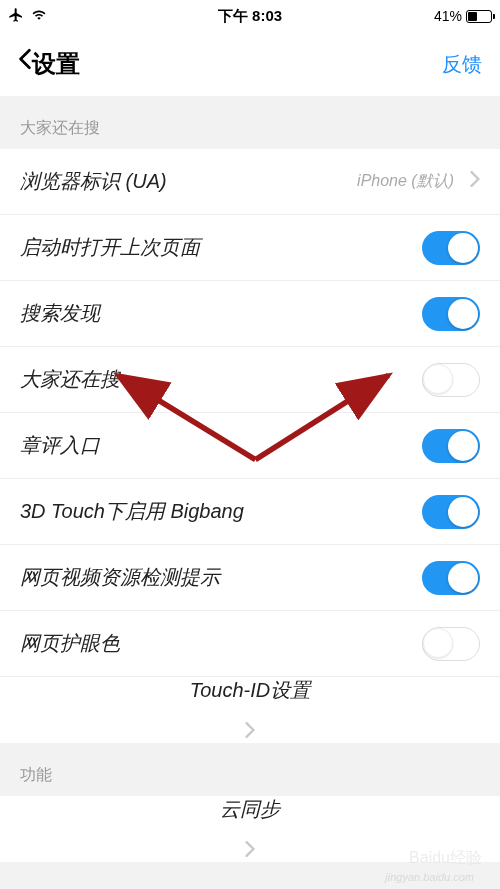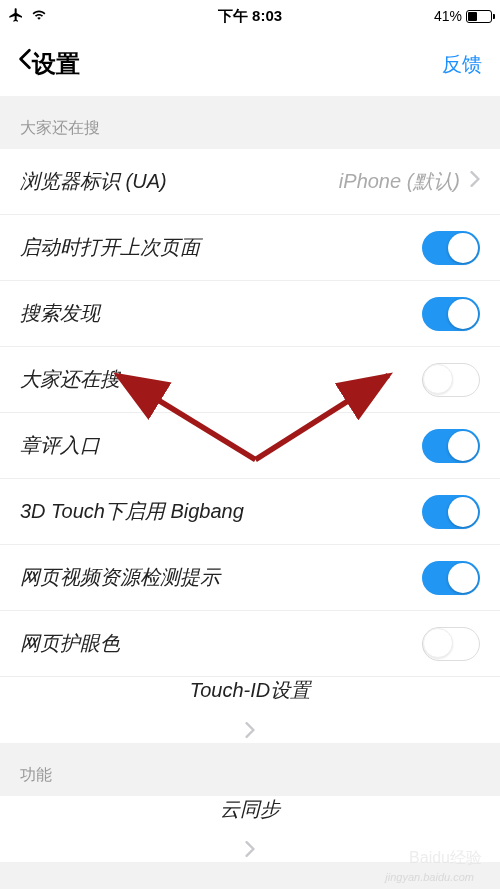--- a/index.html
+++ b/index.html
@@ -74,25 +74,25 @@
       padding: 0 20px;
       border-bottom: 1px solid #eee;
       font-style: italic;
     }
     .row:last-child { border-bottom: none; flex-direction: column; }
     .row-label {
       font-size: 20px;
       color: #222;
     }
     .row-value {
-      font-size: 20px;
+      font-size: 16px;
       color: #aaa;
       display: flex;
       align-items: center;
-      gap: 10px;
+      gap: 16px;
       text-align: right;
     }
     .chevron {
       color: #c7c7cc;
       font-size: 18px;
     }
     .toggle {
       width: 58px;
       height: 34px;
       border-radius: 17px;

